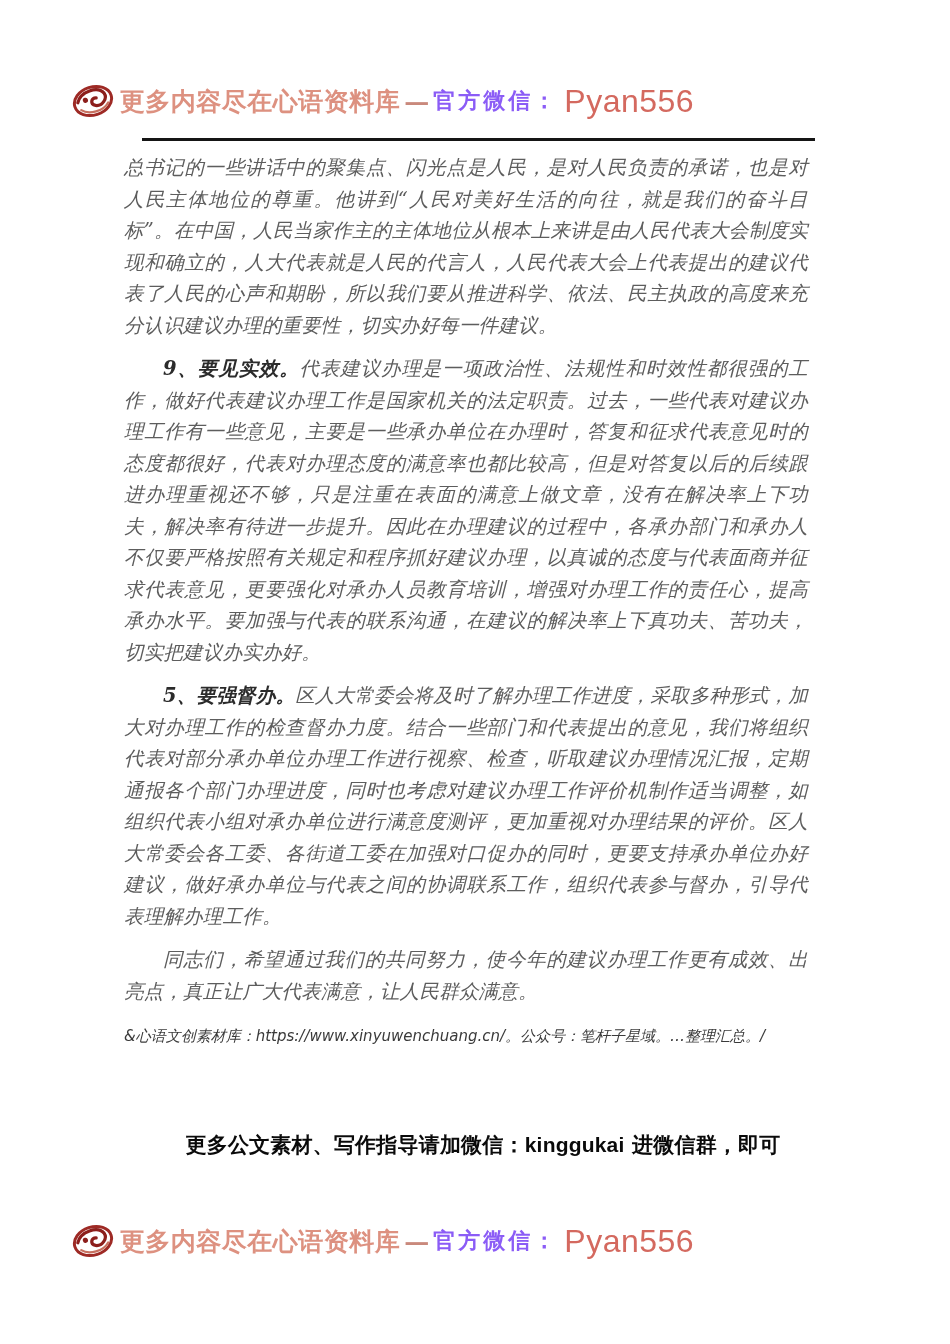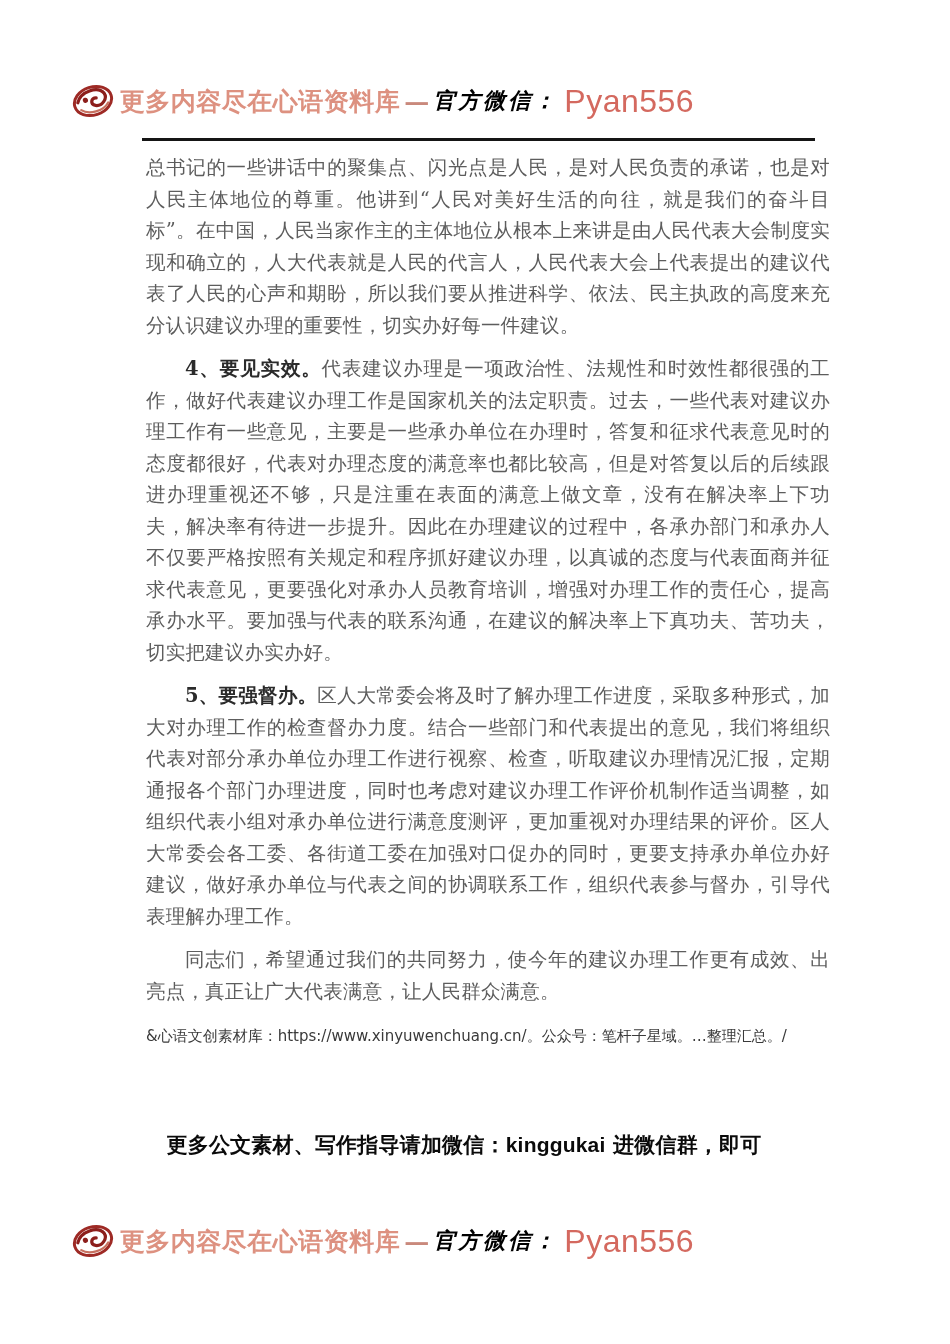--- a/index.html
+++ b/index.html
@@ -54,23 +54,22 @@
     font-family: "DejaVu Serif", serif;
     font-size: 25px;
     font-weight: 700;
     color: #c9897c;
     margin: 0 -2px;
   }
   .wm-official {
     font-family: "DejaVu Serif", serif;
     font-size: 22px;
     font-weight: 700;
-    color: #000000;
+    color: #8b5cf6;
     letter-spacing: 3px;
-    font-style: italic;
   }
   .wm-id {
     font-family: "Liberation Sans", sans-serif;
     font-size: 32px;
     font-weight: 400;
     color: #d4695f;
     letter-spacing: 0.5px;
   }
 
   
@@ -79,23 +78,24 @@
     left: 142px;
     top: 138px;
     width: 673px;
     height: 3px;
     background: #151515;
   }
 
   
   .content {
     position: absolute;
-    left: 146px;
+    left: 124px;
     top: 152px;
     width: 684px;
+    font-style: italic;
   }
   .para {
     font-family: "DejaVu Serif", serif;
     font-size: 19.5px;
     line-height: 31.5px;
     color: #5d5d5d;
     text-align: justify;
     text-justify: inter-ideograph;
     margin: 0 0 12px 0;
     letter-spacing: 0.2px;
@@ -111,21 +111,21 @@
     font-size: 15px;
     line-height: 26px;
     color: #3a3a3a;
     margin: 16px 0 0 0;
     word-break: break-all;
   }
 
   
   .promo {
     position: absolute;
-    left: 104px;
+    left: 123px;
     top: 1128px;
     width: 720px;
     text-align: center;
     font-family: "DejaVu Sans", sans-serif;
     font-size: 21px;
     font-weight: 700;
     line-height: 33px;
     color: #0a0a0a;
     letter-spacing: 0.2px;
   }
@@ -158,21 +158,21 @@
 
   <div class="divider"></div>
 
   <div class="content">
 
     <p class="para">
       <span>总书记的一些讲话中的聚集点、闪光点是人民，是对人民负责的承诺，也是对人民主体地位的尊重。他讲到“人民对美好生活的向往，就是我们的奋斗目标”。在中国，人民当家作主的主体地位从根本上来讲是由人民代表大会制度实现和确立的，人大代表就是人民的代言人，人民代表大会上代表提出的建议代表了人民的心声和期盼，所以我们要从推进科学、依法、民主执政的高度来充分认识建议办理的重要性，切实办好每一件建议。</span>
     </p>
 
     <p class="para indent">
-      <span class="lead">4、要见实效。</span><span>代表建议办理是一项政治性、法规性和时效性都很强的工作，做好代表建议办理工作是国家机关的法定职责。过去，一些代表对建议办理工作有一些意见，主要是一些承办单位在办理时，答复和征求代表意见时的态度都很好，代表对办理态度的满意率也都比较高，但是对答复以后的后续跟进办理重视还不够，只是注重在表面的满意上做文章，没有在解决率上下功夫，解决率有待进一步提升。因此在办理建议的过程中，各承办部门和承办人不仅要严格按照有关规定和程序抓好建议办理，以真诚的态度与代表面商并征求代表意见，更要强化对承办人员教育培训，增强对办理工作的责任心，提高承办水平。要加强与代表的联系沟通，在建议的解决率上下真功夫、苦功夫，切实把建议办实办好。</span>
+      <span class="lead">9、要见实效。</span><span>代表建议办理是一项政治性、法规性和时效性都很强的工作，做好代表建议办理工作是国家机关的法定职责。过去，一些代表对建议办理工作有一些意见，主要是一些承办单位在办理时，答复和征求代表意见时的态度都很好，代表对办理态度的满意率也都比较高，但是对答复以后的后续跟进办理重视还不够，只是注重在表面的满意上做文章，没有在解决率上下功夫，解决率有待进一步提升。因此在办理建议的过程中，各承办部门和承办人不仅要严格按照有关规定和程序抓好建议办理，以真诚的态度与代表面商并征求代表意见，更要强化对承办人员教育培训，增强对办理工作的责任心，提高承办水平。要加强与代表的联系沟通，在建议的解决率上下真功夫、苦功夫，切实把建议办实办好。</span>
     </p>
 
     <p class="para indent">
       <span class="lead">5、要强督办。</span><span>区人大常委会将及时了解办理工作进度，采取多种形式，加大对办理工作的检查督办力度。结合一些部门和代表提出的意见，我们将组织代表对部分承办单位办理工作进行视察、检查，听取建议办理情况汇报，定期通报各个部门办理进度，同时也考虑对建议办理工作评价机制作适当调整，如组织代表小组对承办单位进行满意度测评，更加重视对办理结果的评价。区人大常委会各工委、各街道工委在加强对口促办的同时，更要支持承办单位办好建议，做好承办单位与代表之间的协调联系工作，组织代表参与督办，引导代表理解办理工作。</span>
     </p>
 
     <p class="para indent">
       <span>同志们，希望通过我们的共同努力，使今年的建议办理工作更有成效、出亮点，真正让广大代表满意，让人民群众满意。</span>
     </p>
 

